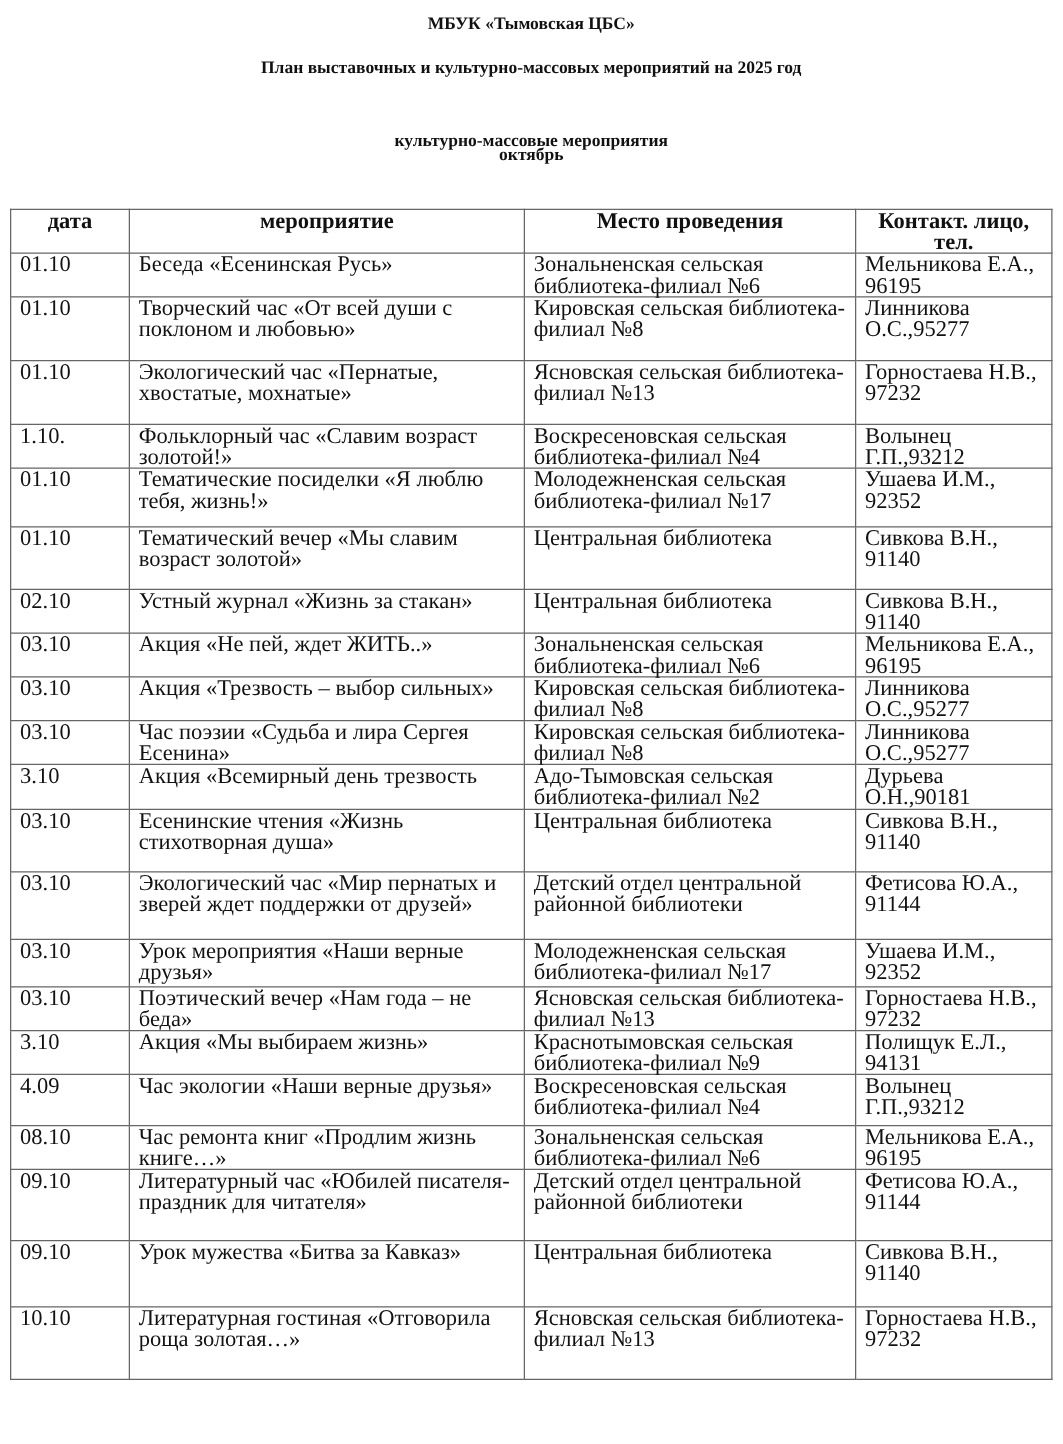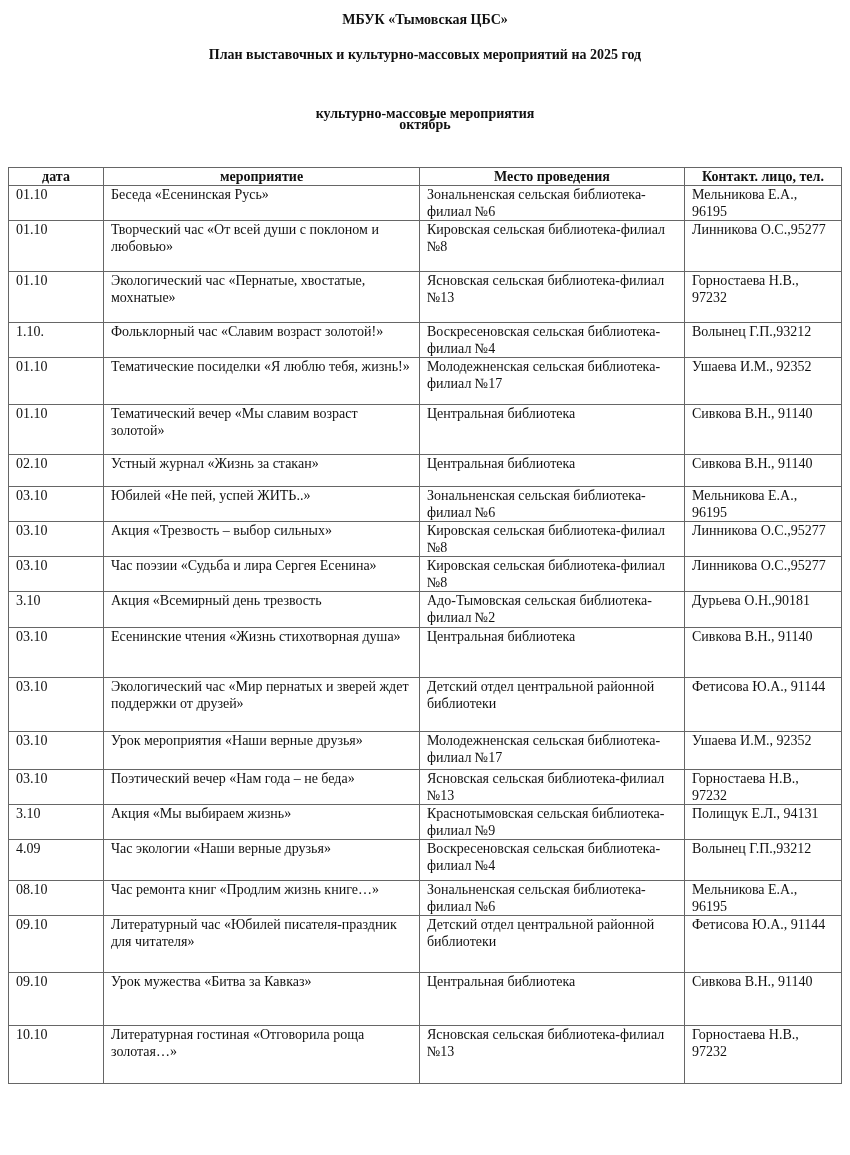--- a/index.html
+++ b/index.html
@@ -2,21 +2,21 @@
 <html><head>
 <meta charset="utf-8">
 <style>
   html, body { margin:0; padding:0; background:#fff; }
   body { width:850px; height:1155px; position:relative; overflow:hidden;
          font-family:"Liberation Serif", serif; color:#111; }
   .hdr { position:absolute; left:0; width:850px; text-align:center;
          font-weight:bold; font-size:14px; }
   #h1 { top:12px; } #h2 { top:47px; } #h3 { top:82px;margin-top:24px; } #h4 { top:117px; }
   table { position:absolute; left:8px; top:167px; width:833px;
-          border-collapse:collapse; table-layout:fixed; font-size:14px;border-radius:27px; }
+          border-collapse:collapse; table-layout:fixed; font-size:18px;border-radius:27px; }
   td, th { border:1.5px solid #666; vertical-align:top; padding:0 6px 0 7px;
            line-height:17px; }
   th { font-weight:bold; text-align:center; height:16px; padding:0 4px; }
   col.c1 { width:95px; } col.c2 { width:316px; } col.c3 { width:265px; } col.c4 { width:157px; }
 </style>
 </head>
 <body>
 
 <div class="hdr" id="h1">МБУК «Тымовская ЦБС»</div>
 <div class="hdr" id="h2">План выставочных и культурно-массовых мероприятий на 2025 год</div>
@@ -76,21 +76,21 @@
         <td>Сивкова В.Н., 91140</td>
       </tr>
       <tr style="height: 32px;">
         <td>02.10</td>
         <td>Устный журнал «Жизнь за стакан»</td>
         <td>Центральная библиотека</td>
         <td>Сивкова В.Н., 91140</td>
       </tr>
       <tr style="height: 34px;">
         <td>03.10</td>
-        <td>Юбилей «Не пей, успей ЖИТЬ..»</td>
+        <td>Акция «Не пей, ждет ЖИТЬ..»</td>
         <td>Зональненская сельская библиотека-филиал №6</td>
         <td>Мельникова Е.А., 96195</td>
       </tr>
       <tr style="height: 33px;">
         <td>03.10</td>
         <td>Акция «Трезвость – выбор сильных»</td>
         <td>Кировская сельская библиотека-филиал №8</td>
         <td>Линникова О.С.,95277</td>
       </tr>
       <tr style="height: 35px;">

